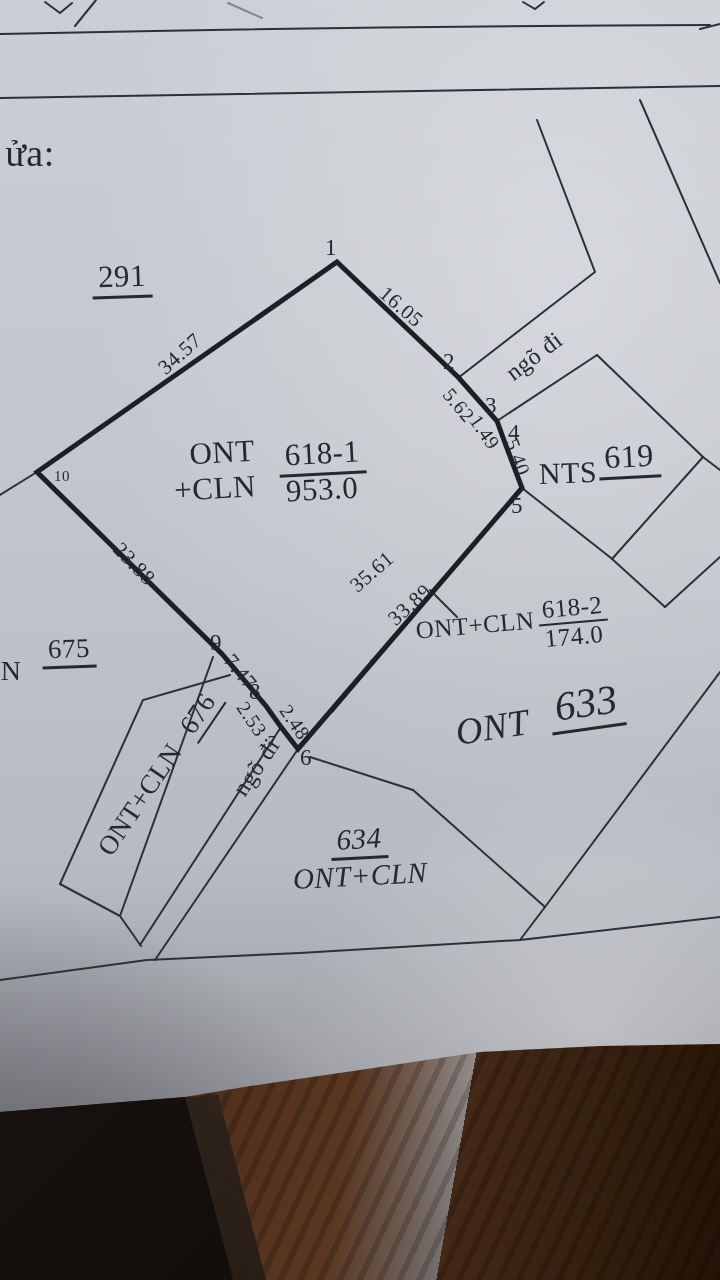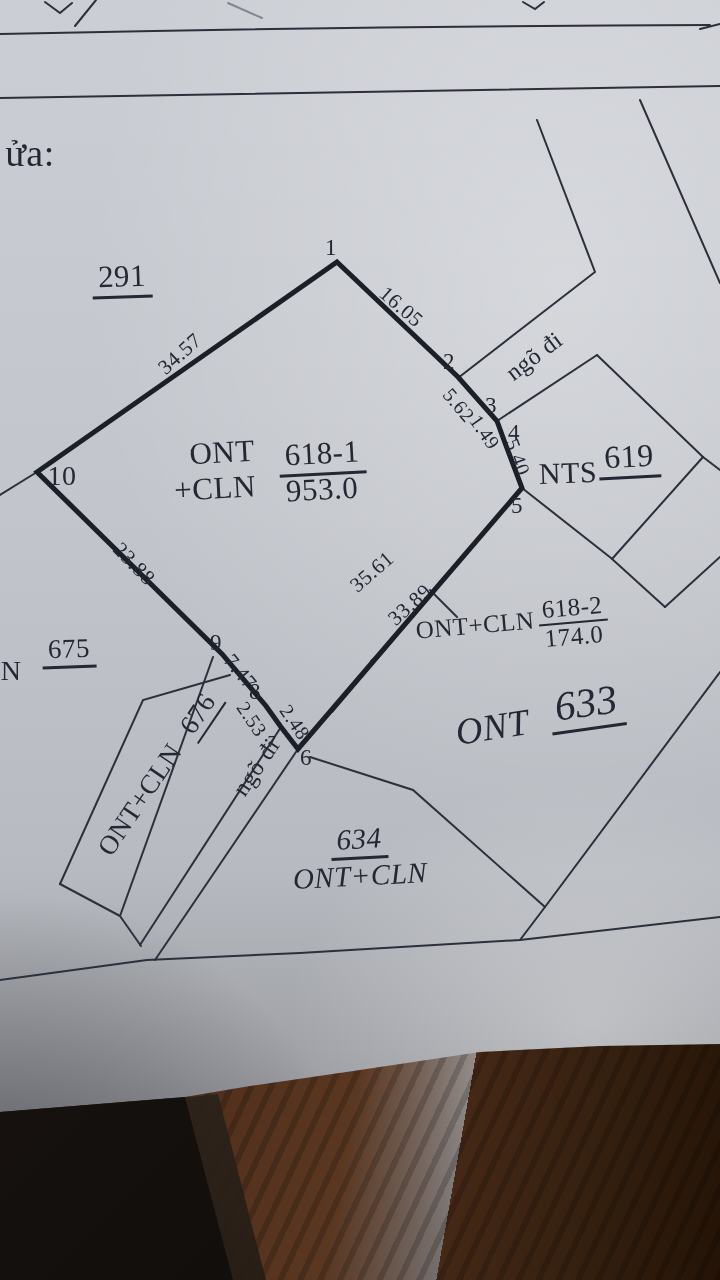--- a/index.html
+++ b/index.html
@@ -123,21 +123,21 @@
 
   <div class="lbl" style="left:331px;top:247px;font-size:23px;">1</div>
   <div class="lbl" style="left:449px;top:361px;font-size:23px;">2</div>
   <div class="lbl" style="left:491px;top:405px;font-size:23px;">3</div>
   <div class="lbl" style="left:514px;top:432px;font-size:23px;">4</div>
   <div class="lbl" style="left:517px;top:505px;font-size:23px;">5</div>
   <div class="lbl" style="left:306px;top:757px;font-size:23px;">6</div>
   <div class="lbl" style="left:272px;top:741px;font-size:17px;">7</div>
   <div class="lbl" style="left:255px;top:691px;font-size:23px;">8</div>
   <div class="lbl" style="left:216px;top:642px;font-size:23px;">9</div>
-  <div class="lbl" style="left:62px;top:476px;font-size:28px;">10</div>
+  <div class="lbl" style="left:62px;top:476px;font-size:15px;">10</div>
 
   <div class="lbl" style="left:401px;top:307px;font-size:21px;--r:41deg;">16.05</div>
   <div class="lbl" style="left:180px;top:354px;font-size:21px;--r:-42deg;">34.57</div>
   <div class="lbl" style="left:459px;top:405px;font-size:20px;--r:50deg;">5.62</div>
   <div class="lbl" style="left:485px;top:432px;font-size:20px;--r:55deg;">1.49</div>
   <div class="lbl" style="left:518px;top:457px;font-size:20px;--r:70deg;">5.40</div>
   <div class="lbl" style="left:134px;top:564px;font-size:21px;--r:46deg;">23.88</div>
   <div class="lbl" style="left:372px;top:572px;font-size:21px;--r:-41deg;">35.61</div>
   <div class="lbl" style="left:410px;top:605px;font-size:21px;--r:-42deg;">33.89</div>
   <div class="lbl" style="left:240px;top:672px;font-size:21px;--r:51deg;">7.47</div>

